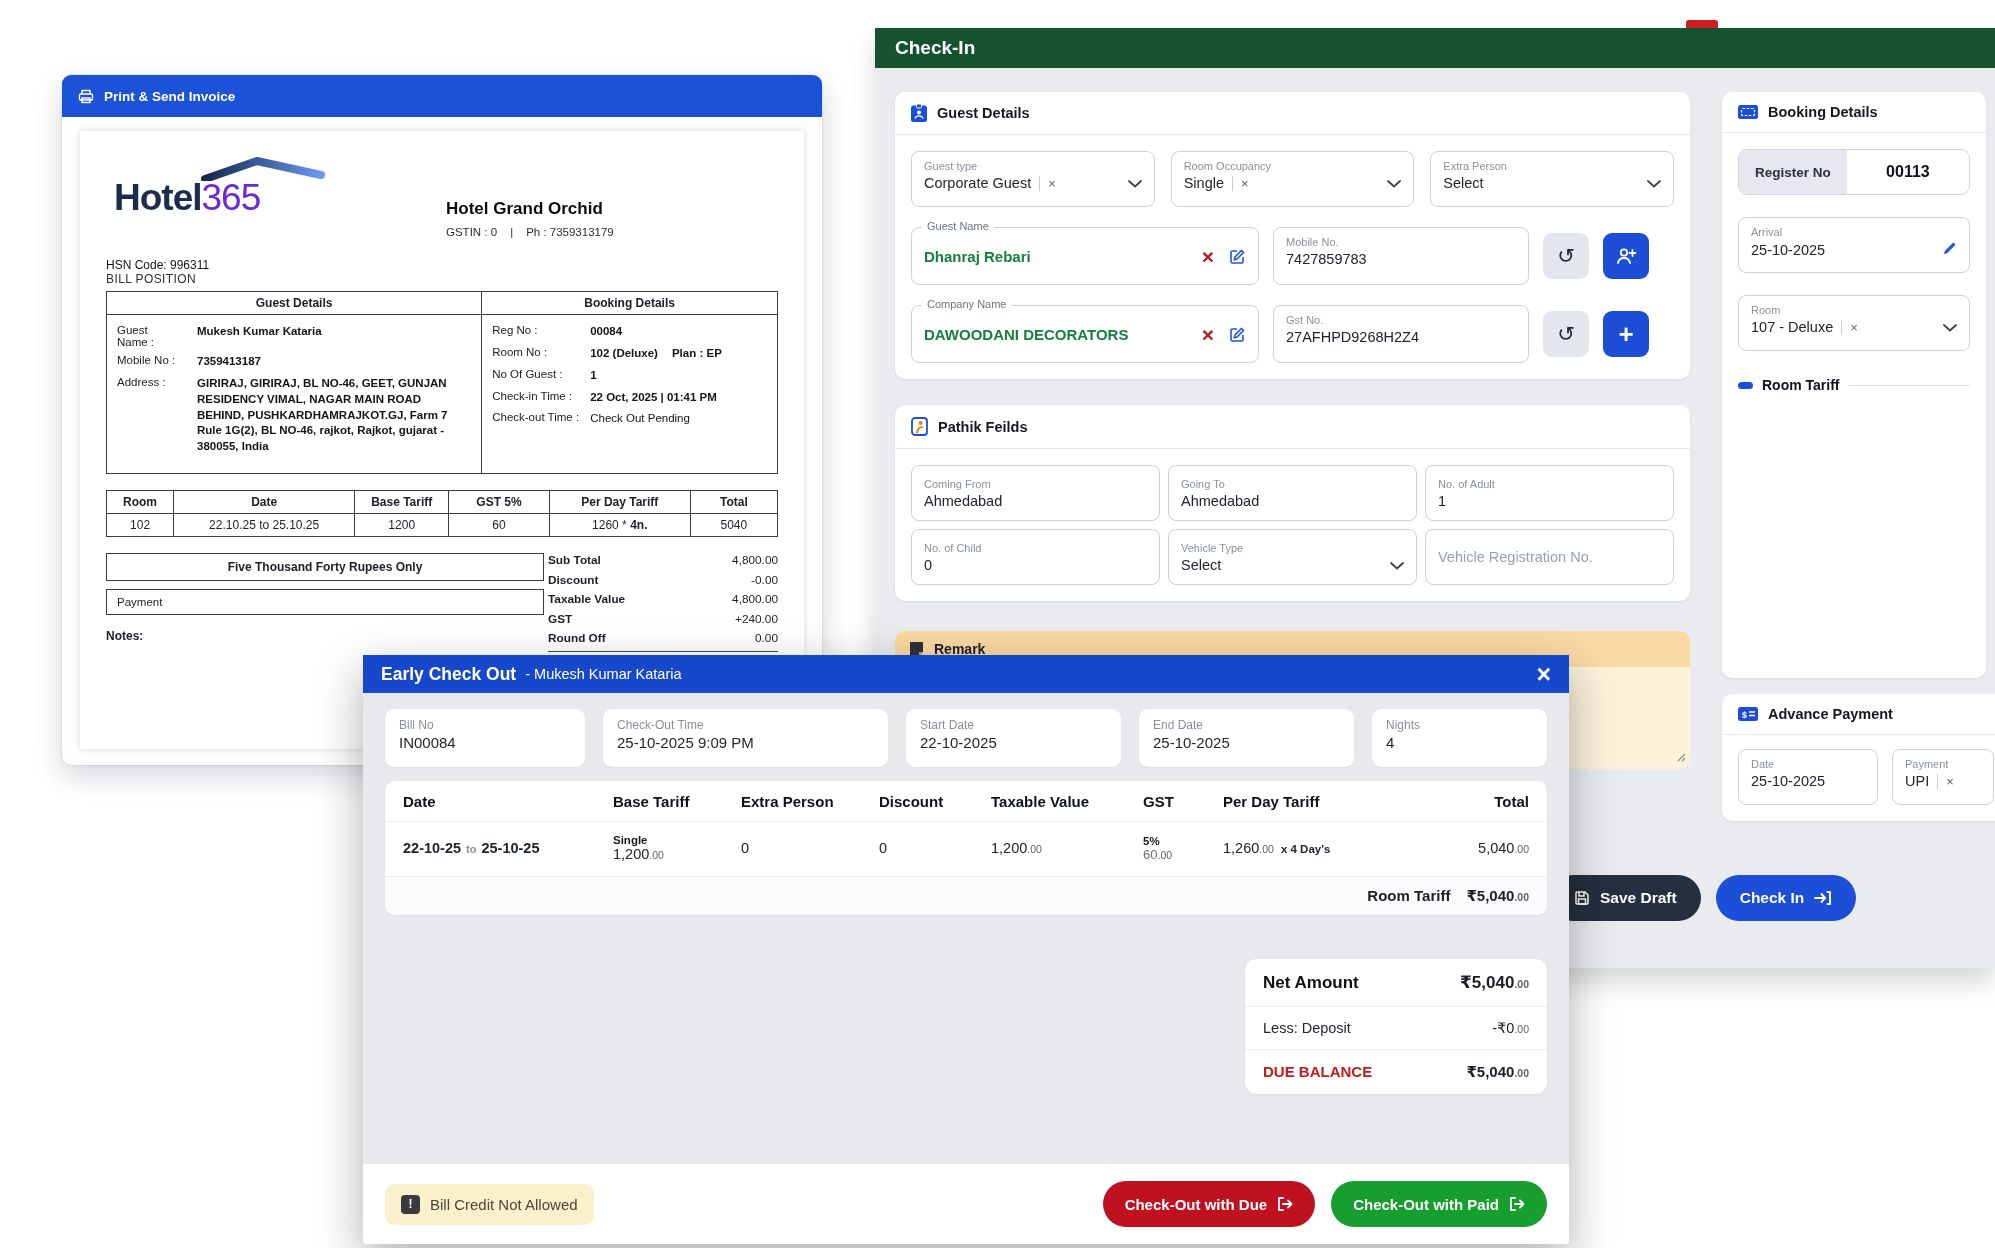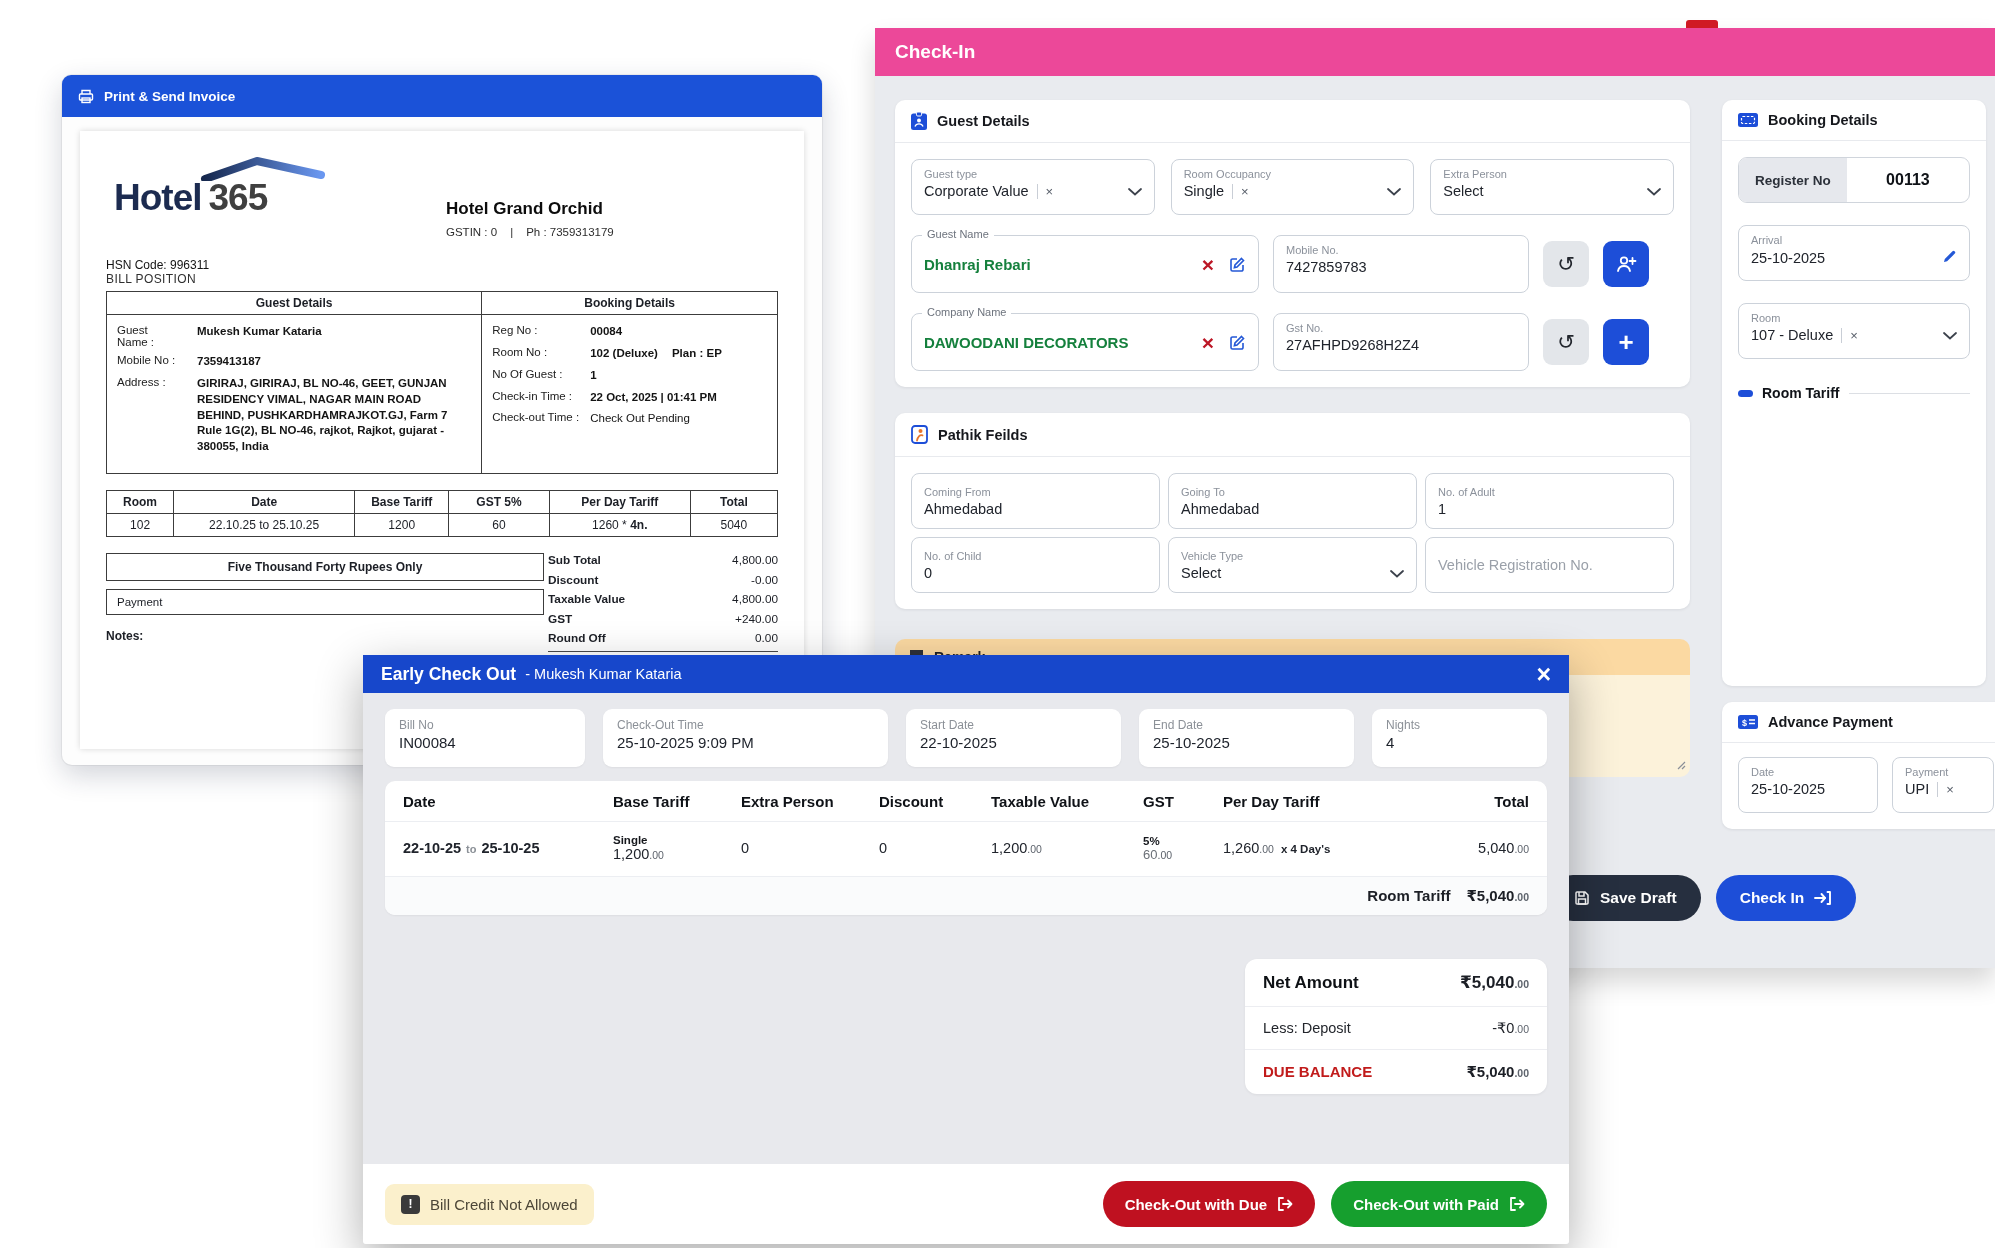--- a/index.html
+++ b/index.html
@@ -12,21 +12,21 @@
          border-radius:10px; box-shadow:0 10px 28px rgba(30,40,70,.20), 0 0 0 1px rgba(0,0,0,.05); z-index:5; }
   .tbar { height:42px; background:#1b52d8; border-radius:9px 9px 0 0; display:flex; align-items:center; gap:10px; padding:0 16px; color:#fff; }
   .tbar-title { font-size:13.5px; font-weight:700; }
   .sheet { position:absolute; left:18px; right:18px; top:56px; bottom:16px; background:#fff;
            box-shadow:0 0 6px rgba(0,0,0,.15); padding:26px; overflow:hidden; font-family:"Liberation Sans",sans-serif; }
   .inv-head { display:flex; justify-content:space-between; }
   .logo { position:relative; padding-top:20px; margin-left:8px; height:80px; }
   .logo-roof { position:absolute; left:86px; top:0; }
   .logo-row { display:flex; align-items:baseline; }
   .logo-hotel { font-size:37px; font-weight:800; color:#1c2b50; letter-spacing:-1px; }
-  .logo-365 { font-size:37px; font-weight:700; color:#404040; margin-left:7px; letter-spacing:-1px; }
+  .logo-365 { font-size:37px; font-weight:400; color:#6d28d9; letter-spacing:-1px; }
   .inv-right { width:332px; padding-top:4px;margin-top:38px; }
   .inv-hotel-name { font-size:17px; font-weight:700; color:#0c0c0c; margin-bottom:6px; }
   .inv-addr { font-size:11.5px; color:#2c2c2c; line-height:1.4; }
   .inv-gst { font-size:11.5px; color:#2c2c2c; margin-top:7px; display:flex; gap:13px; }
   .inv-hsn-row { display:flex; justify-content:space-between; margin-top:20px; font-size:12px; color:#141414;flex-direction:column; }
   .bill-pos { letter-spacing:.4px; color:#2f2f2f; }
   .gb-table { border:1.4px solid #3c3c3c; display:grid; grid-template-columns:56% 44%; margin-top:5px; }
   .gb-left { border-right:1.4px solid #3c3c3c; }
   .gb-head { font-weight:700; font-size:12px; text-align:center; padding:4px 2px; border-bottom:1.4px solid #3c3c3c; }
   .gb-body { padding:9px 10px 12px; font-size:11.5px; color:#141414; }
@@ -45,21 +45,21 @@
   .notes { font-weight:700; font-size:12px; margin-top:14px; }
   .inv-totals { margin-left:auto; width:230px; font-size:11.8px; }
   .t-row { display:flex; justify-content:space-between; margin-bottom:5.5px; }
   .t-label { font-weight:700; }
   .t-net { border-top:1.6px solid #4a4a4a; border-bottom:1.6px solid #4a4a4a; padding:6px 0; font-weight:700; display:flex; justify-content:space-between; margin-top:2px; }
   .t-dep { display:flex; justify-content:space-between; padding-top:7px; }
 
   
   #panel { position:absolute; left:875px; top:28px; width:1120px; height:940px; background:#e9ebef;
            border-radius:0 0 0 14px; box-shadow:0 14px 26px rgba(0,0,0,.16); z-index:5; }
-  .pbar { height:48px; background:#ec4899; display:flex; align-items:center; padding:0 20px; color:#fff;
+  .pbar { height:40px; background:#14532d; display:flex; align-items:center; padding:0 20px; color:#fff;
           font-size:19px; font-weight:700; position:relative; }
   .red-frag { position:absolute; right:277px; top:-8px; width:32px; height:8px; background:#d01a24; border-radius:3px 3px 0 0; }
   .pgrid { display:grid; grid-template-columns:795px 1fr; gap:0 32px; padding:24px 0 0 20px; align-items:start; }
   .card { background:#fff; border-radius:10px; box-shadow:0 1px 3px rgba(16,24,40,.08); }
   .card-h { display:flex; align-items:center; gap:10px; padding:12px 16px; border-bottom:1px solid #e8eaee;
             font-size:14.5px; font-weight:700; color:#16181d; }
   .card-b { padding:16px; }
   .fieldbox { border:1px solid #ccd2da; border-radius:8px; padding:8px 12px; background:#fff; position:relative; min-height:56px; }
   .fb-label { font-size:11px; color:#8b919b; margin-bottom:3px; }
   .fb-val { font-size:14.5px; color:#20242c; display:flex; align-items:center; font-weight:500; }
@@ -330,21 +330,21 @@
                 <path d="M4 14.5c.6-1.8 2.2-2.7 4-2.7s3.4.9 4 2.7" stroke="#fff" stroke-width="1.3" fill="none"></path>
               </svg>
           </span>
           <span>Guest Details</span>
         </div>
         <div class="card-b">
           <div class="row3">
             <div class="fieldbox">
               <div class="fb-label">Guest type</div>
               <div class="fb-val">
-                <span>Corporate Value</span>
+                <span>Corporate Guest</span>
                 <span class="chip-sep"></span>
                 <span class="chip-x">×</span>
                 <span class="chev"><svg width="14" height="8" viewBox="0 0 14 8">
                       <path d="M1 1l6 5.5L13 1" fill="none" stroke="currentColor" stroke-width="1.8" stroke-linecap="round"></path>
                     </svg></span>
               </div>
             </div>
             <div class="fieldbox">
               <div class="fb-label">Room Occupancy</div>
               <div class="fb-val">

